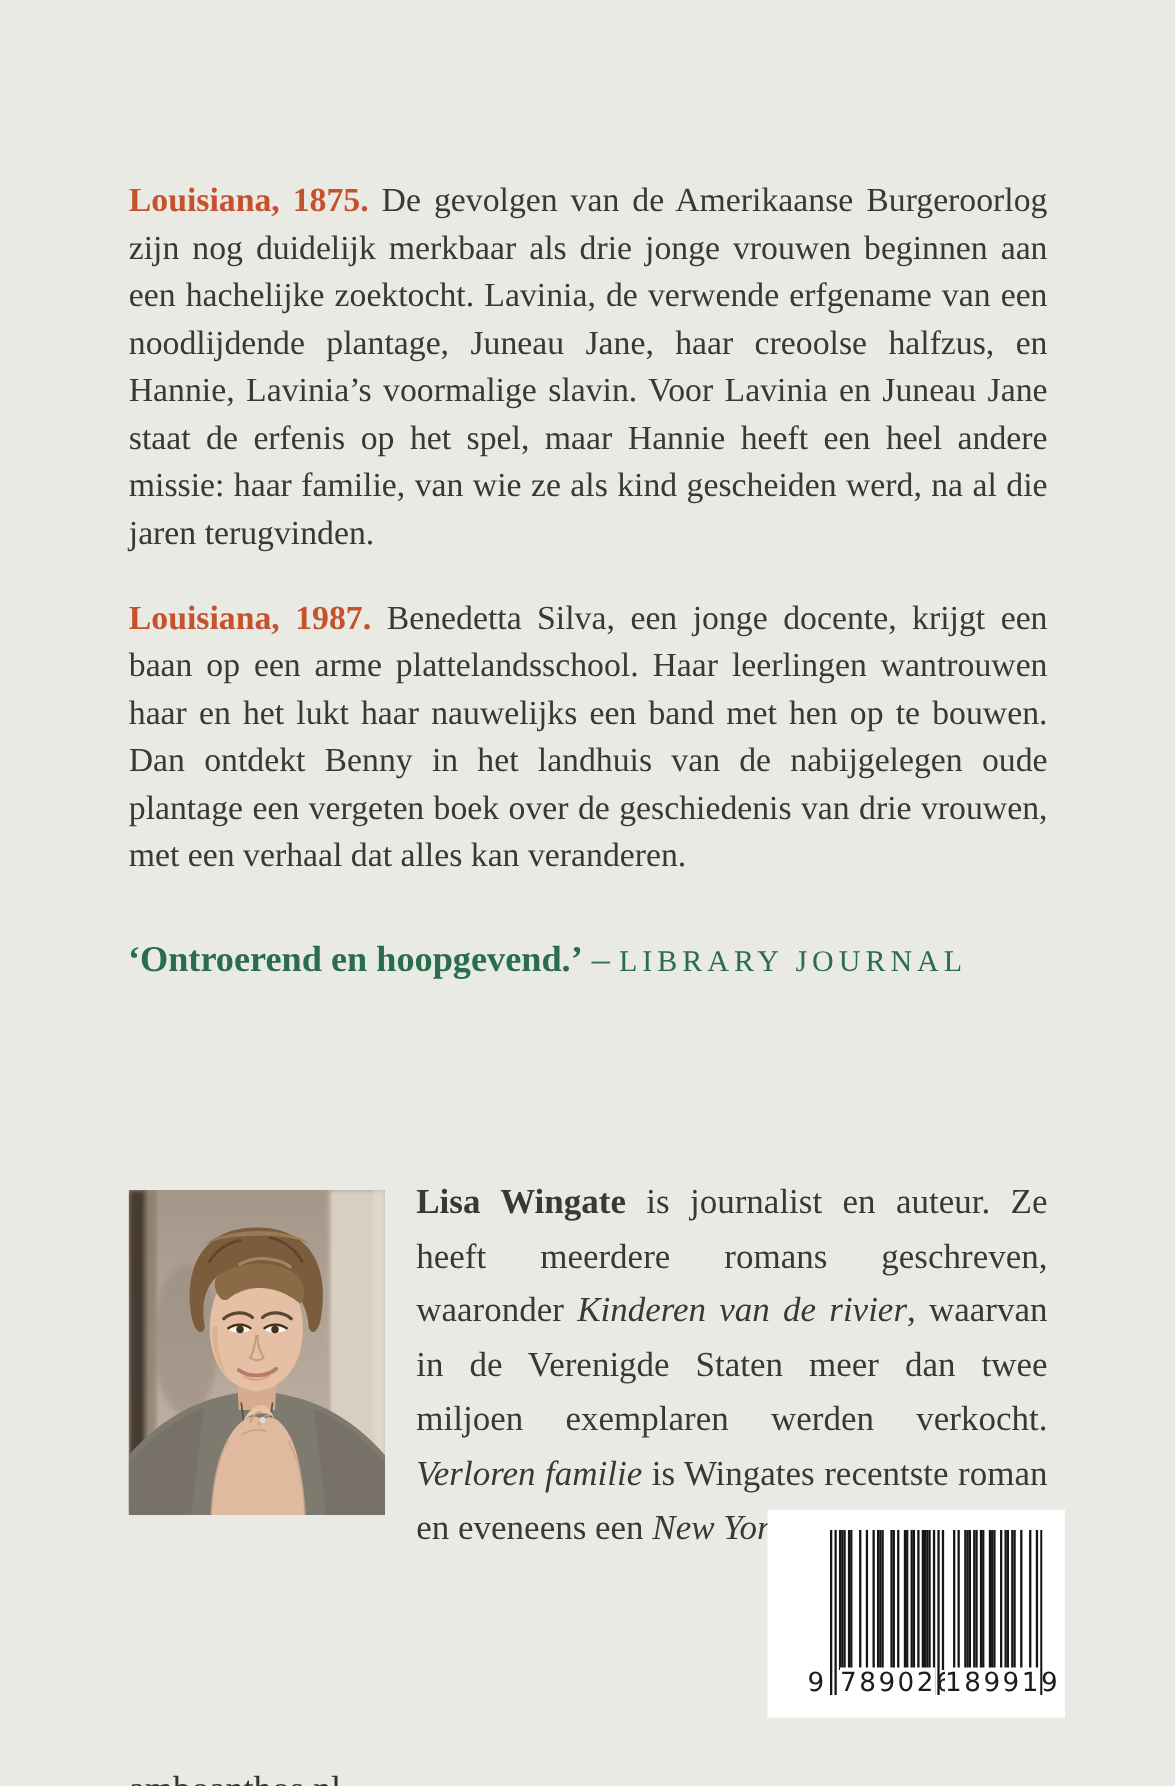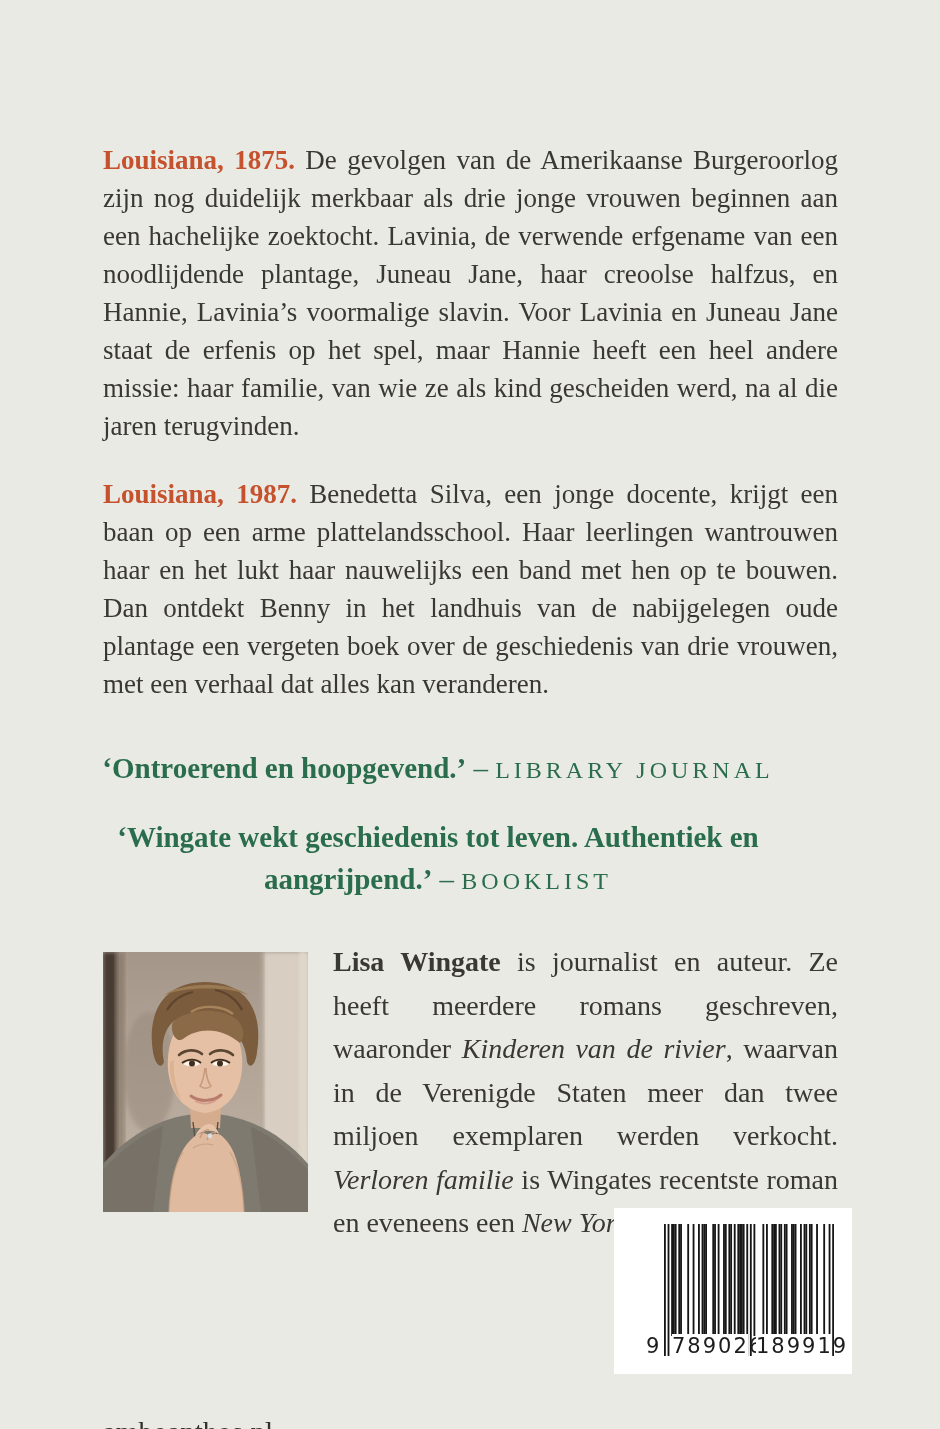--- a/index.html
+++ b/index.html
@@ -64,25 +64,20 @@
   <div class="copy">
     <p><span class="lead">Louisiana, 1875.</span><span> De gevolgen van de Amerikaanse Burgeroorlog zijn nog duidelijk merkbaar als drie jonge vrouwen beginnen aan een hachelijke zoektocht. Lavinia, de verwende erfgename van een noodlijdende plantage, Juneau Jane, haar creoolse halfzus, en Hannie, Lavinia’s voormalige slavin. Voor Lavinia en Juneau Jane staat de erfenis op het spel, maar Hannie heeft een heel andere missie: haar familie, van wie ze als kind gescheiden werd, na al die jaren terugvinden.</span></p>
     <p><span class="lead">Louisiana, 1987.</span><span> Benedetta Silva, een jonge docente, krijgt een baan op een arme plattelandsschool. Haar leerlingen wantrouwen haar en het lukt haar nauwelijks een band met hen op te bouwen. Dan ontdekt Benny in het landhuis van de nabijgelegen oude plantage een vergeten boek over de geschiedenis van drie vrouwen, met een verhaal dat alles kan veranderen.</span></p>
   </div>
 
   <div class="quotes">
     <p class="quote">
       <span class="qtext">‘Ontroerend en hoopgevend.’</span>
       <span class="qdash">–</span>
       <span class="qsrc">library journal</span>
-    </p>
-    <p class="quote">
-      <span class="qtext">‘Wingate wekt geschiedenis tot leven. Authentiek en aangrijpend.’</span>
-      <span class="qdash">–</span>
-      <span class="qsrc">booklist</span>
     </p>
   </div>
 
   <div class="photo-frame">
     <svg viewBox="0 0 205 260" xmlns="http://www.w3.org/2000/svg">
       <defs>
         <linearGradient id="bgGrad" x1="0" y1="0" x2="0" y2="1">
           <stop offset="0" stop-color="#a5968a"></stop>
           <stop offset="1" stop-color="#c3b7a9"></stop>
         </linearGradient>

